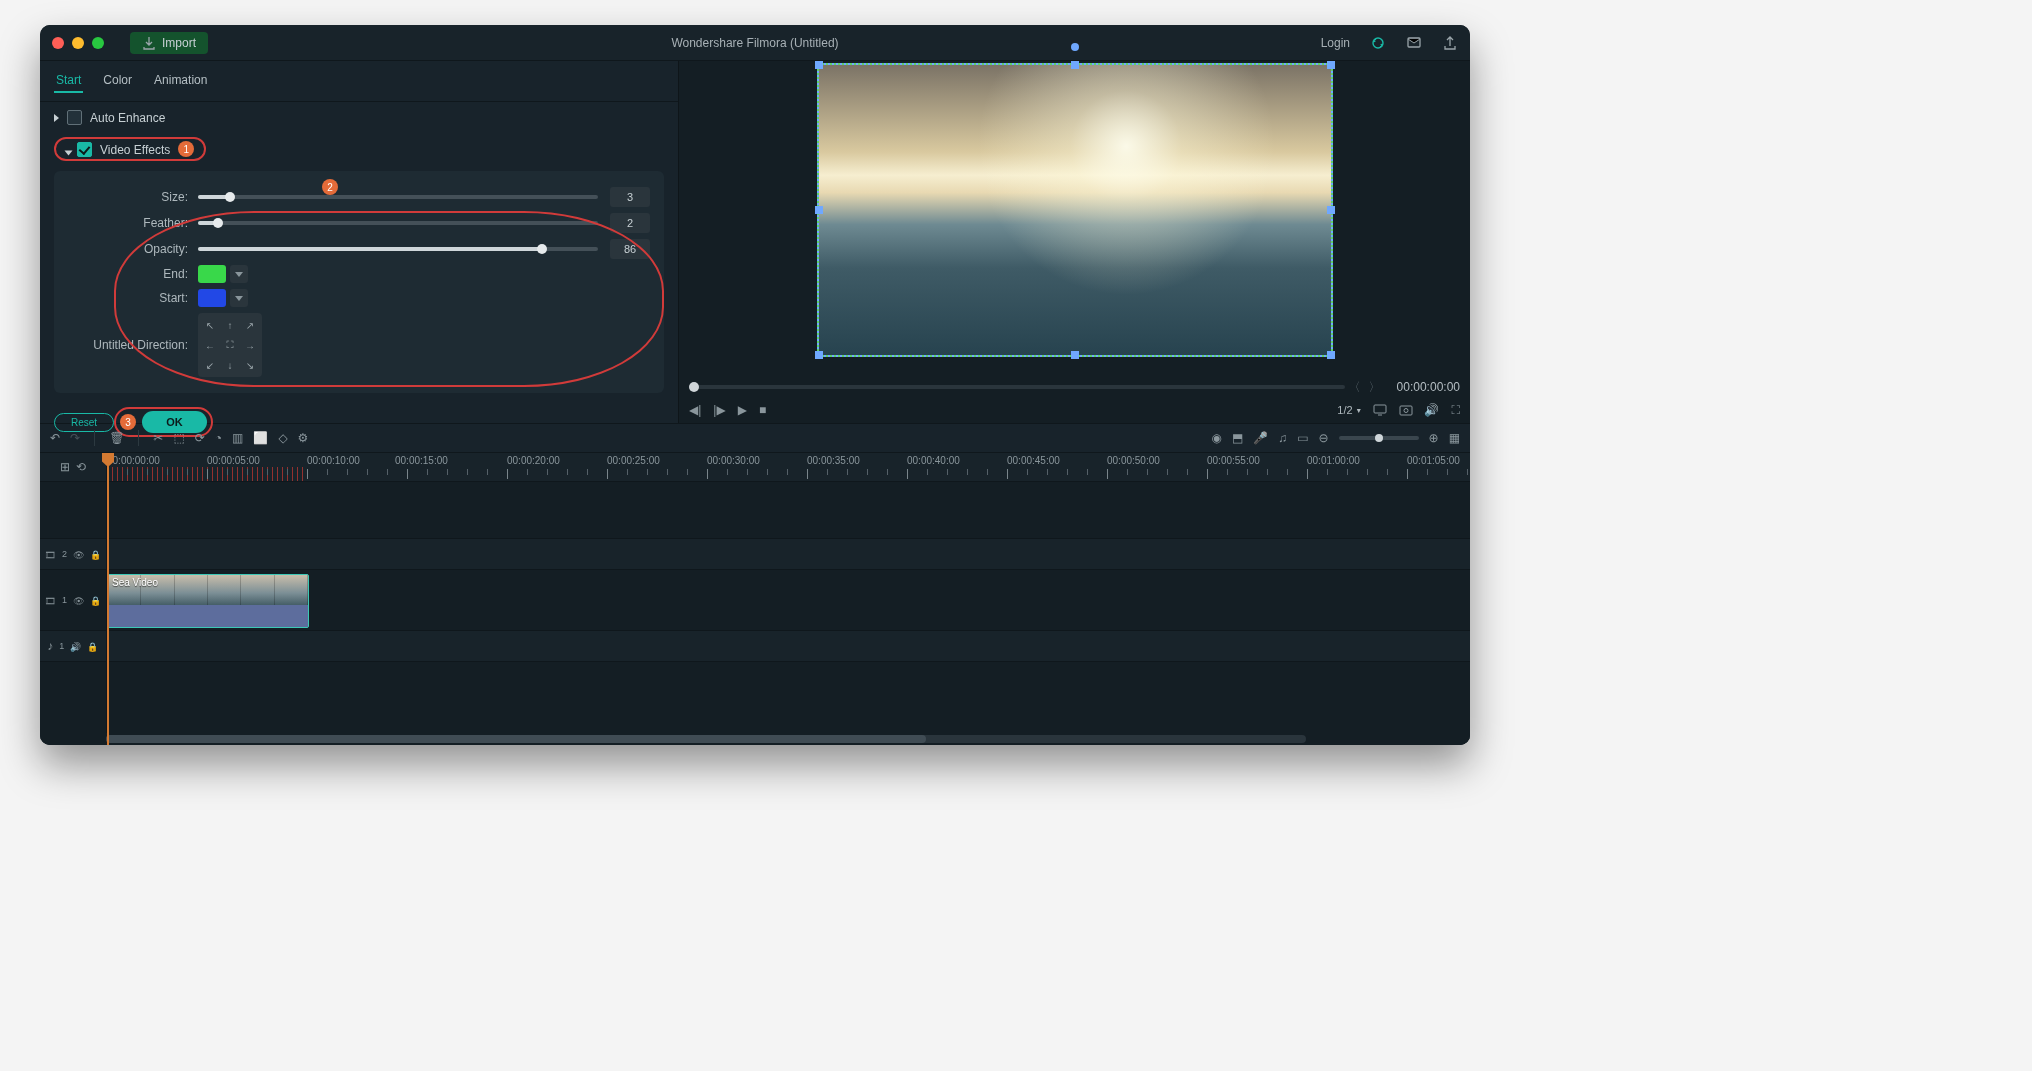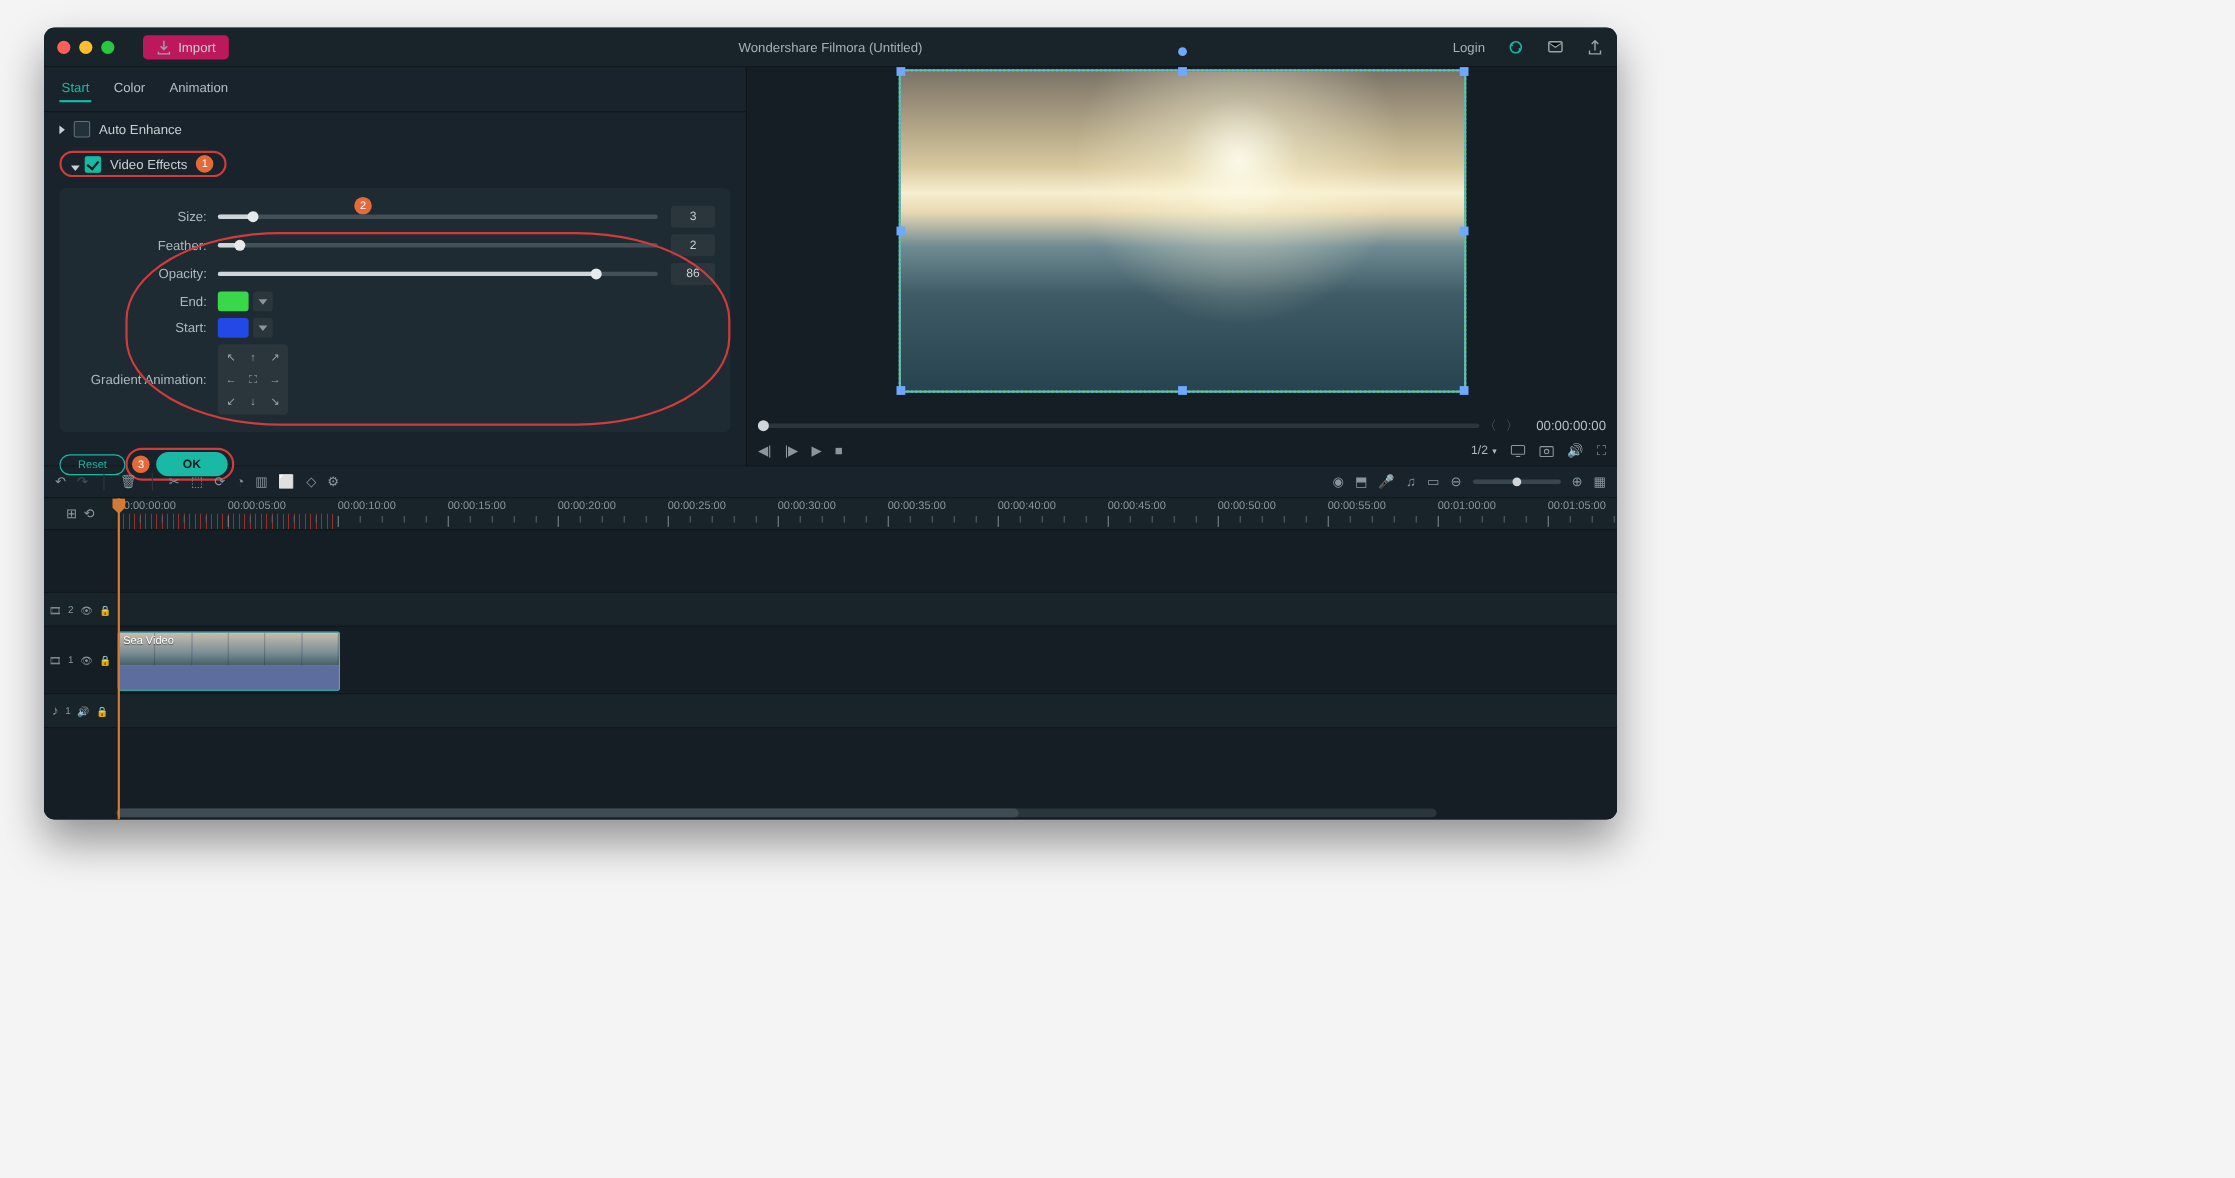--- a/index.html
+++ b/index.html
@@ -17,21 +17,21 @@
     --darkline:#0f171c;
   }
   html,body{margin:0;padding:0;background:#f4f4f4;font-family:-apple-system,Helvetica,Arial,sans-serif;color:var(--text);font-size:12px}
   .stage{width:2032px;height:1071px;position:relative}
   .window{position:absolute;left:40px;top:25px;width:1430px;height:720px;background:var(--bg);border-radius:10px;box-shadow:0 20px 40px rgba(0,0,0,.4);overflow:hidden}
   .titlebar{height:35px;background:#18232a;display:flex;align-items:center;padding:0 12px;position:relative;border-bottom:1px solid var(--darkline)}
   .tl-left{display:flex;align-items:center;gap:6px}
   .traffic{display:flex;gap:8px;margin-right:20px}
   .traffic span{width:12px;height:12px;border-radius:50%;display:block}
   .tr-close{background:#ff5f57}.tr-min{background:#febc2e}.tr-max{background:#28c840}
-  .import-btn{display:flex;align-items:center;gap:6px;background:#be185d;border-radius:4px;padding:4px 12px;color:#c7d0d4;cursor:pointer}
+  .import-btn{display:flex;align-items:center;gap:6px;background:#14532d;border-radius:4px;padding:4px 12px;color:#c7d0d4;cursor:pointer}
   .title-text{position:absolute;left:50%;transform:translateX(-50%);color:#a7b0b5;font-size:12px}
   .tl-right{margin-left:auto;display:flex;align-items:center;gap:20px;color:#a7b0b5}
   .tl-right .ic{width:16px;height:16px;cursor:pointer;color:#9aa5aa}
   .body{display:flex;height:362px}
   .left-panel{width:638px;background:var(--bg);display:flex;flex-direction:column;border-right:1px solid #0e1519}
   .tabs{display:flex;gap:18px;padding:8px 14px;border-bottom:1px solid var(--darkline)}
   .tab{padding:4px 2px;cursor:pointer;color:#b5bfc4}
   .tab.active{color:var(--teal);border-bottom:2px solid var(--teal)}
   .section{padding:8px 14px;color:#c7d0d4;display:flex;align-items:center;gap:8px;cursor:pointer}
   .caret{width:0;height:0;border-left:5px solid currentColor;border-top:4px solid transparent;border-bottom:4px solid transparent}
@@ -210,21 +210,21 @@
             <label>End:</label>
             <span class="swatch" id="sw-end" style="background: rgb(57, 216, 74);"></span>
             <span class="dd"></span>
           </div>
           <div class="row">
             <label>Start:</label>
             <span class="swatch" id="sw-start" style="background: rgb(34, 72, 230);"></span>
             <span class="dd"></span>
           </div>
           <div class="row">
-            <label>Gradient Animation:</label>
+            <label>Untitled Direction:</label>
             <div class="dirgrid">
               <span>↖</span>
                 <span>↑</span>
                 <span>↗</span>
               <span>←</span>
                 <span>⛶</span>
                 <span>→</span>
               <span>↙</span>
                 <span>↓</span>
                 <span>↘</span>
@@ -341,21 +341,21 @@
             <div class="tick" style="left: 120px;"></div>
             <div class="tick" style="left: 140px;"></div>
             <div class="tick" style="left: 160px;"></div>
             <div class="tick" style="left: 180px;"></div>
             <div class="lbl" style="left: 200px;">00:00:10:00</div>
             <div class="tick major" style="left: 200px;"></div>
             <div class="tick" style="left: 220px;"></div>
             <div class="tick" style="left: 240px;"></div>
             <div class="tick" style="left: 260px;"></div>
             <div class="tick" style="left: 280px;"></div>
-            <div class="lbl" style="left: 300px;">00:00:15:00</div>
+            <div class="lbl" style="left: 288px;">00:00:15:00</div>
             <div class="tick major" style="left: 300px;"></div>
             <div class="tick" style="left: 320px;"></div>
             <div class="tick" style="left: 340px;"></div>
             <div class="tick" style="left: 360px;"></div>
             <div class="tick" style="left: 380px;"></div>
             <div class="lbl" style="left: 400px;">00:00:20:00</div>
             <div class="tick major" style="left: 400px;"></div>
             <div class="tick" style="left: 420px;"></div>
             <div class="tick" style="left: 440px;"></div>
             <div class="tick" style="left: 460px;"></div>

